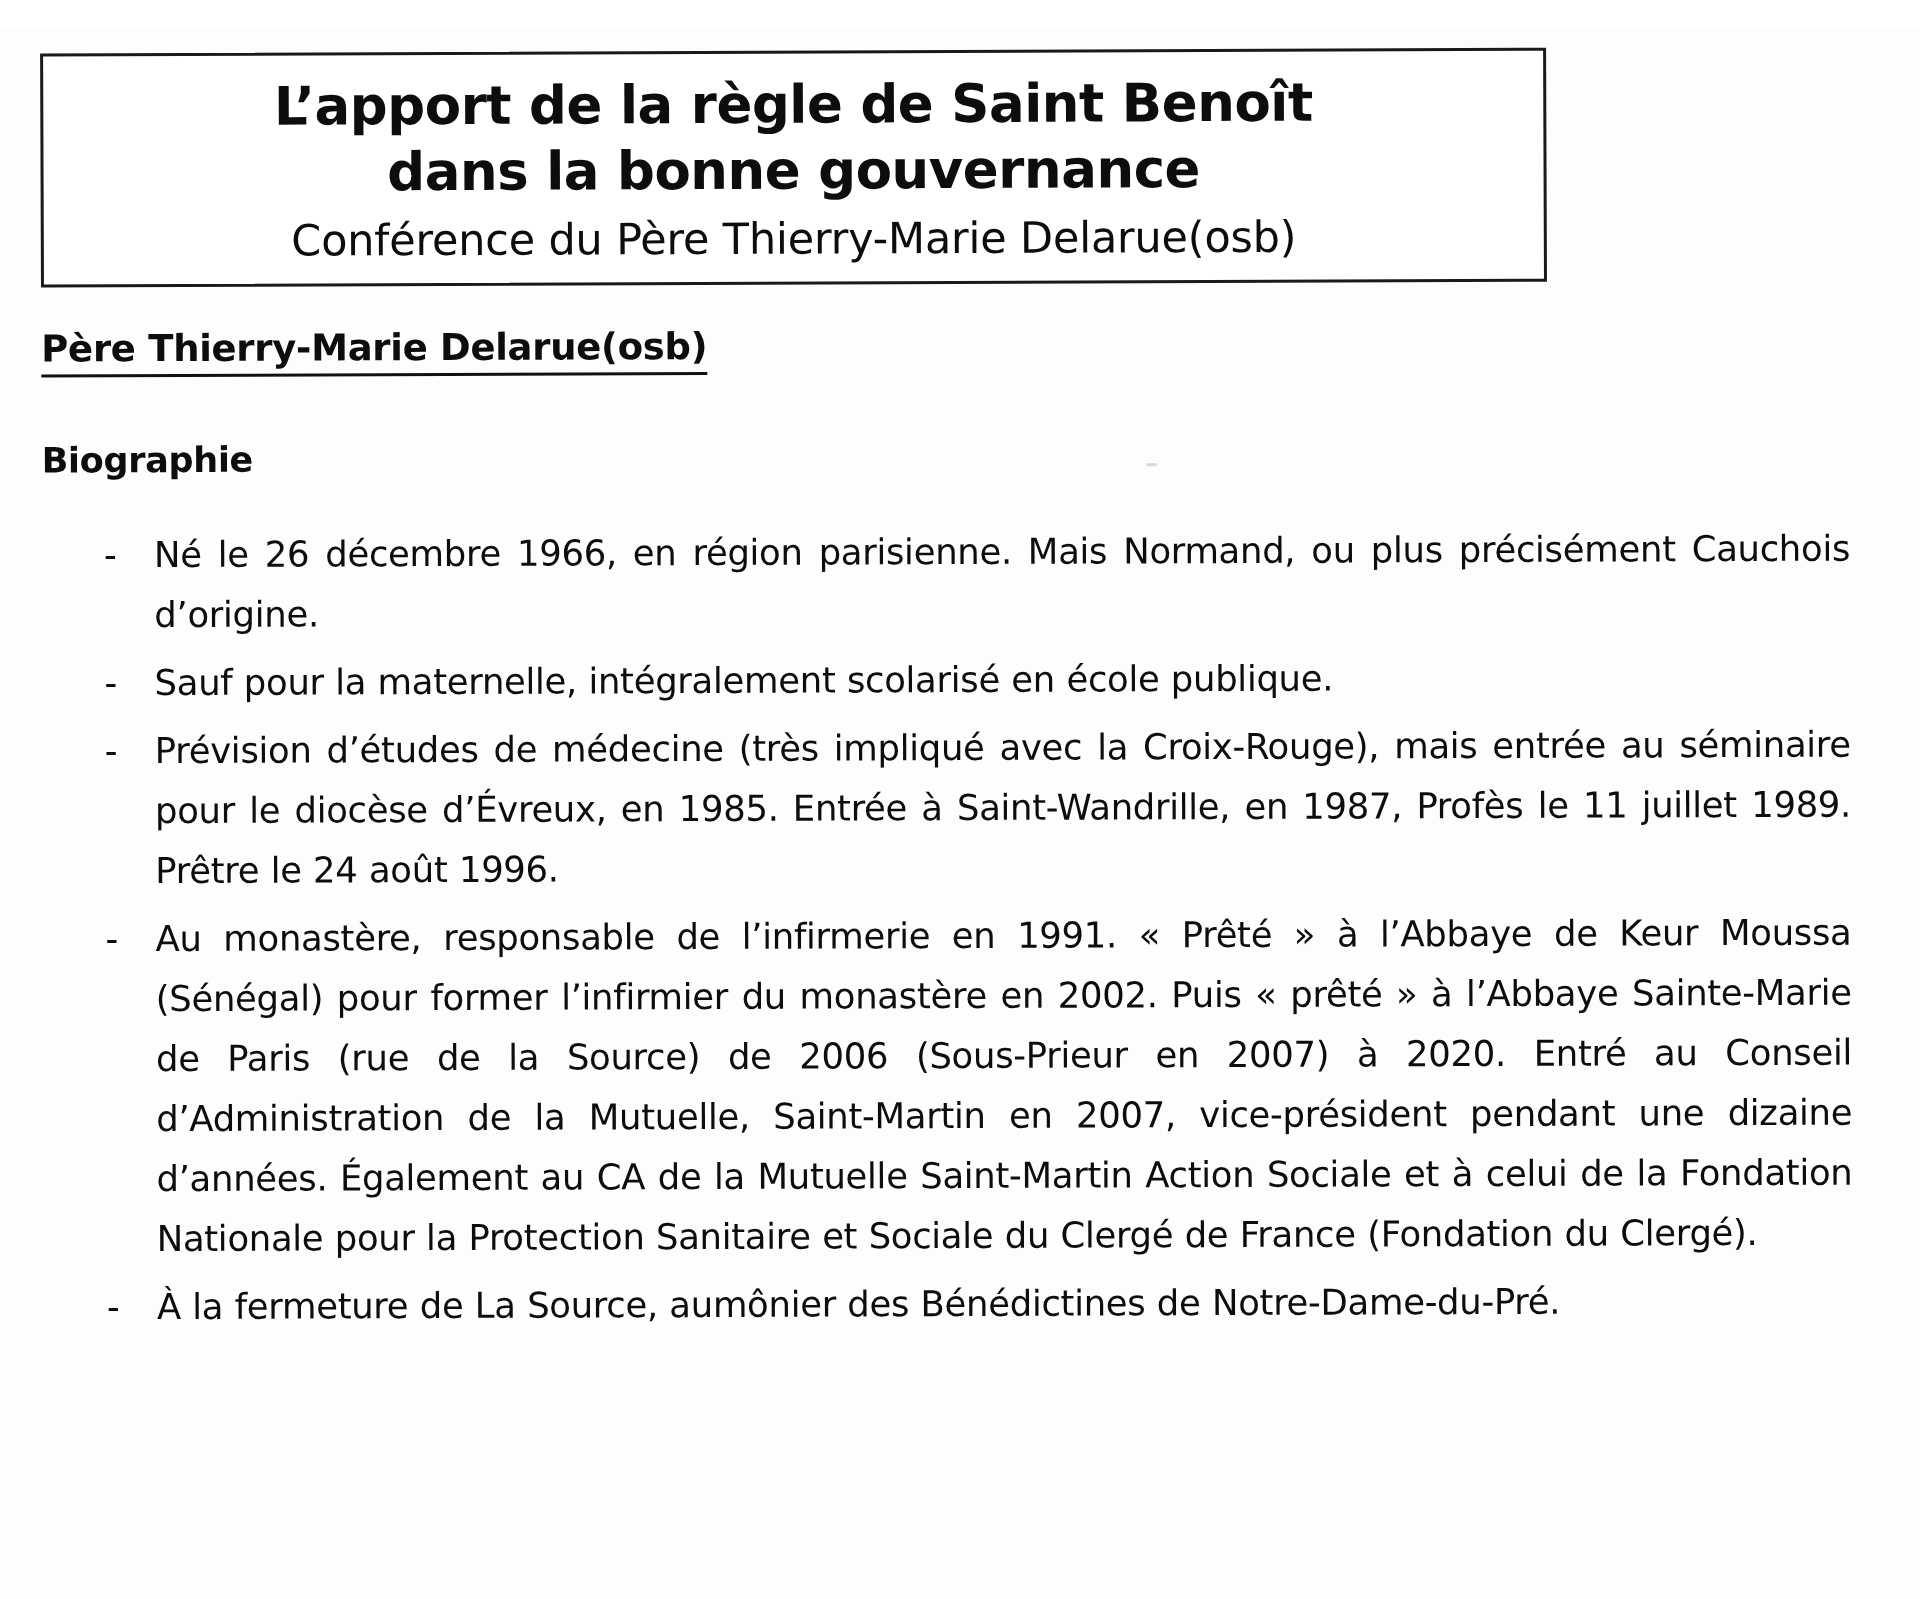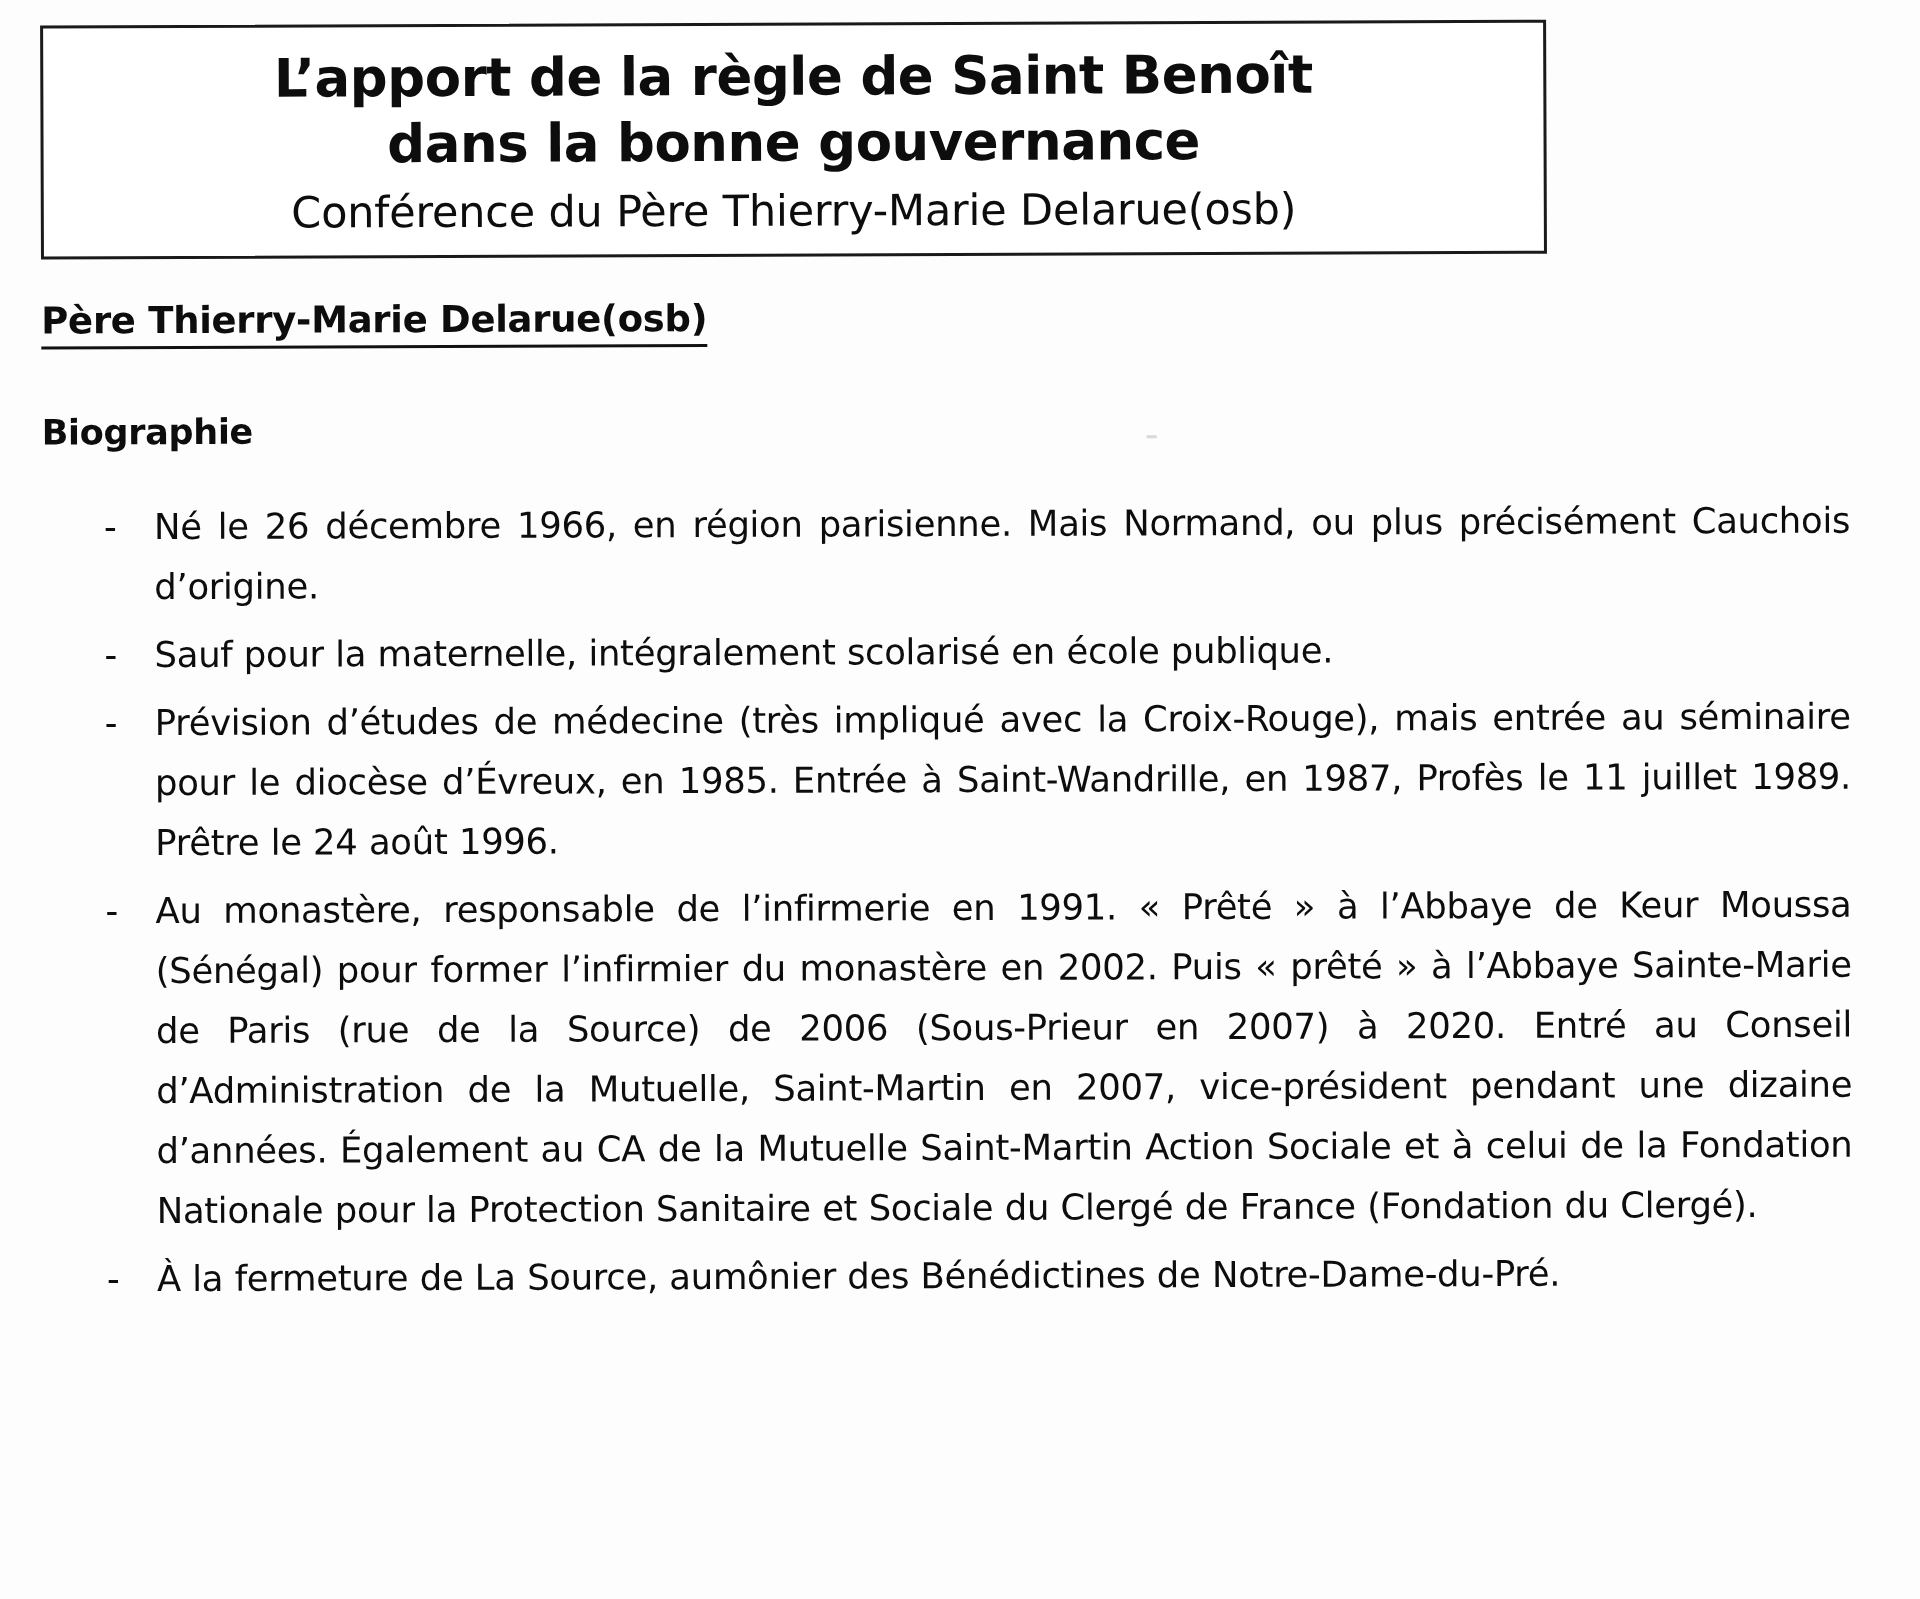--- a/index.html
+++ b/index.html
@@ -16,20 +16,21 @@
     overflow: hidden;
     position: relative;
   }
 
   
   #page {
     position: absolute;
     inset: 0;
     background: #fdfdfd;
     padding: 0;
+    margin-top: 28px;
   }
 
   
   #sheet {
     position: absolute;
     left: 0; top: 0;
     width: 1920px;
     height: 1599px;
     transform: rotate(-0.22deg);
     transform-origin: 50% 0%;

